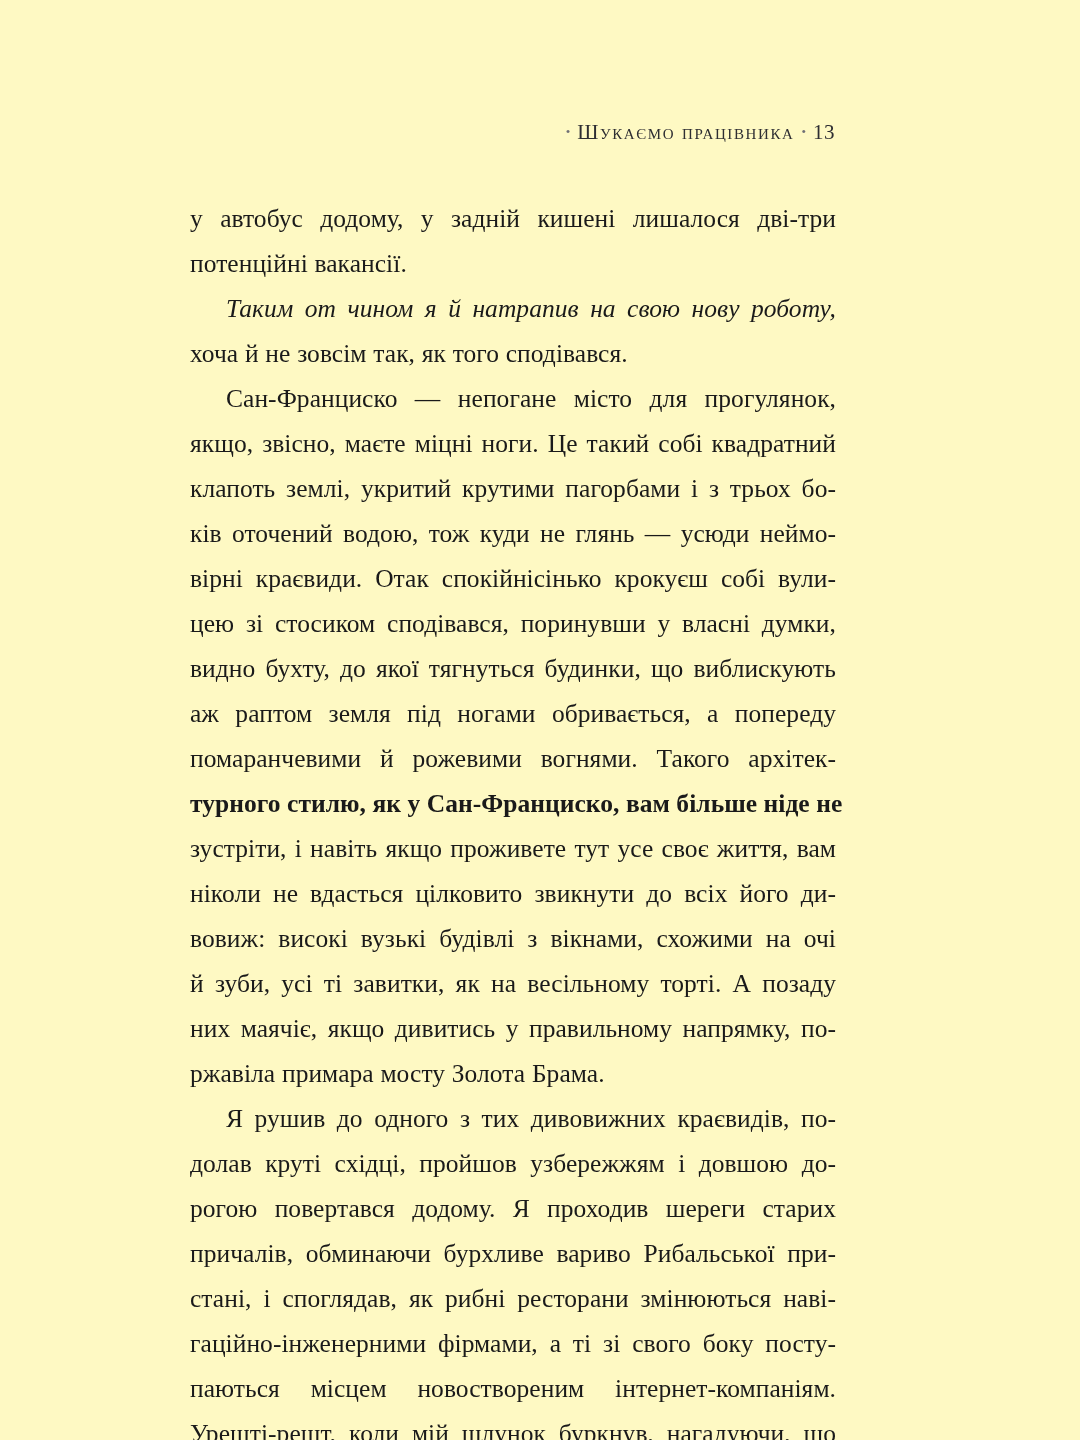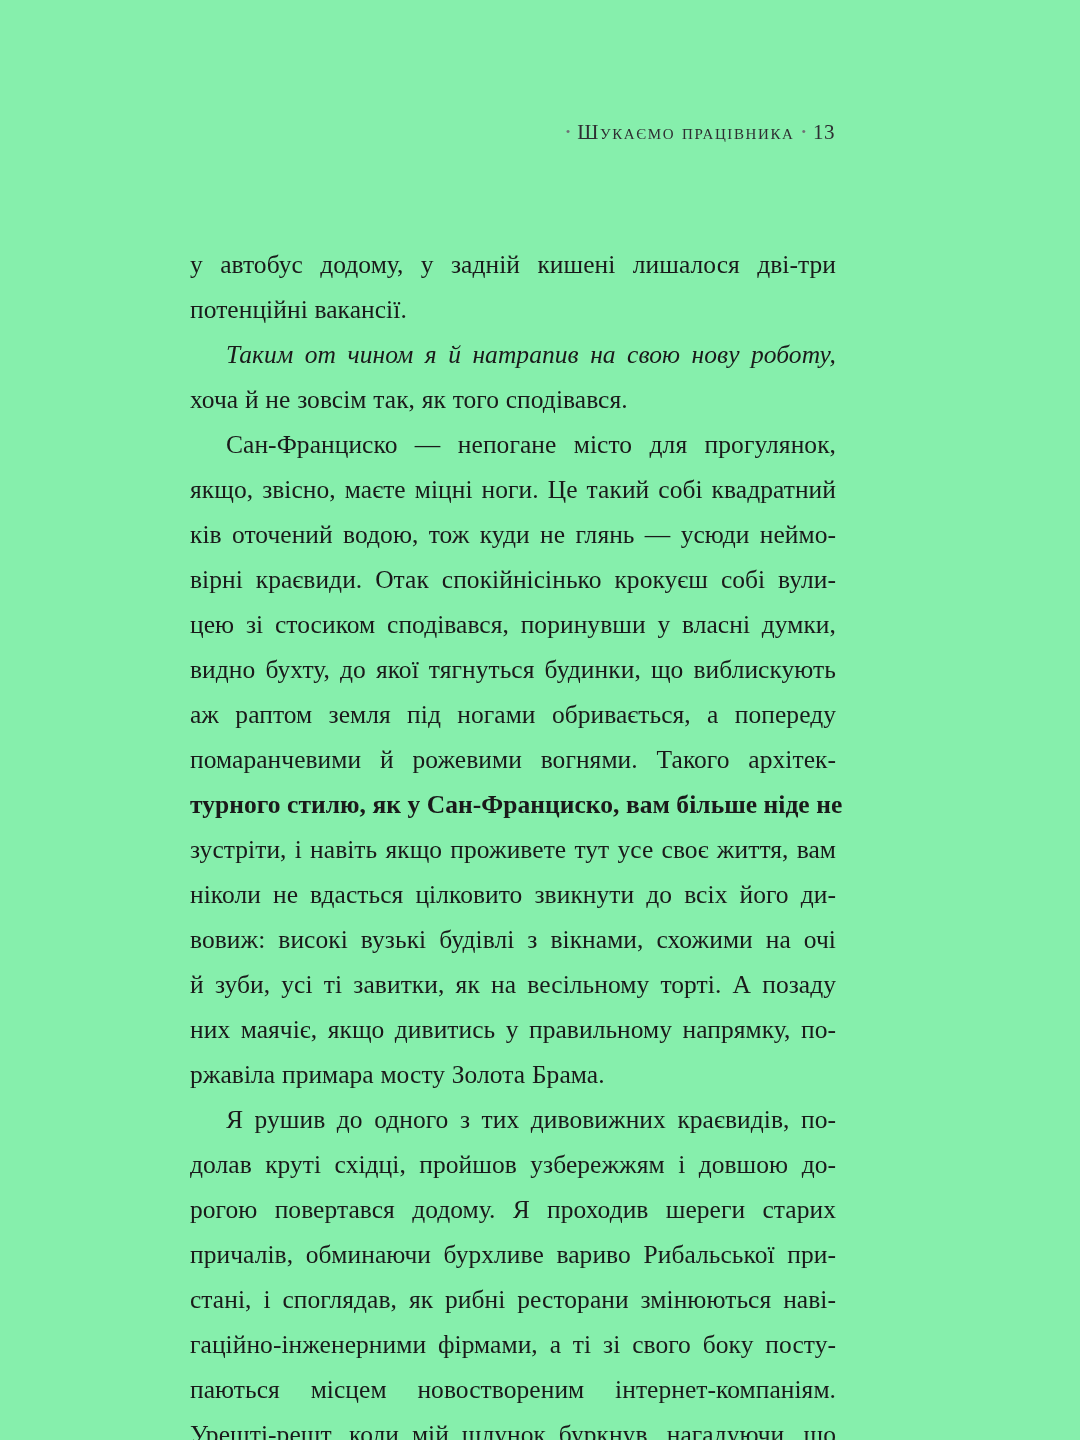--- a/index.html
+++ b/index.html
@@ -13,21 +13,21 @@
     position: relative;
     overflow: hidden;
     font-family: "Liberation Serif", "DejaVu Serif", serif;
     color: #1a1a1a;
     -webkit-font-smoothing: antialiased;
   }
 
   .page {
     position: absolute;
     inset: 0;
-    background: #86efac;
+    background: #fef9c3;
   }
 
   
   .running-header {
     position: absolute;
     top: 119px;
     left: 190px;
     width: 645px;
     text-align: right;
     font-size: 20px;
@@ -85,33 +85,34 @@
 <body>
 
 <div class="page">
 
   <div class="running-header">
     <span class="rh-bullet">•</span><span class="rh-title">Шукаємо працівника</span><span class="rh-bullet">•</span><span class="rh-folio">13</span>
   </div>
 
   <div class="textblock">
 
-    <p class="para" style="text-indent: 0px; margin-top: 46px;">
+    <p class="para" style="text-indent: 0px;">
       <span class="ln" style="text-align: justify; text-align-last: justify; white-space: nowrap; overflow: visible; word-spacing: 0px;">у автобус додому, у задній кишені лишалося дві-три</span>
       <span class="ln" style="text-align: left; text-align-last: left; white-space: nowrap; overflow: visible;">потенційні вакансії.</span>
     </p>
 
     <p class="para indent" style="text-indent: 0px;">
       <span class="ln" style="text-align: justify; text-align-last: justify; white-space: nowrap; overflow: visible; text-indent: 36px; word-spacing: 0px; font-style: italic;">Таким от чином я й натрапив на свою нову роботу,</span>
       <span class="ln" style="text-align: left; text-align-last: left; white-space: nowrap; overflow: visible;">хоча й не зовсім так, як того сподівався.</span>
     </p>
 
     <p class="para indent" style="text-indent: 0px;">
       <span class="ln" style="text-align: justify; text-align-last: justify; white-space: nowrap; overflow: visible; text-indent: 36px; word-spacing: 0px;">Сан-Франциско — непогане місто для прогулянок,</span>
       <span class="ln" style="text-align: justify; text-align-last: justify; white-space: nowrap; overflow: visible; word-spacing: 0px;">якщо, звісно, маєте міцні ноги. Це такий собі квадратний</span>
+      <span class="ln" style="text-align: justify; text-align-last: justify; white-space: nowrap; overflow: visible; word-spacing: 0px;">клапоть землі, укритий крутими пагорбами і з трьох бо-</span>
       <span class="ln" style="text-align: justify; text-align-last: justify; white-space: nowrap; overflow: visible; word-spacing: 0px;">ків оточений водою, тож куди не глянь — усюди неймо-</span>
       <span class="ln" style="text-align: justify; text-align-last: justify; white-space: nowrap; overflow: visible; word-spacing: 0px;">вірні краєвиди. Отак спокійнісінько крокуєш собі вули-</span>
       <span class="ln" style="text-align: justify; text-align-last: justify; white-space: nowrap; overflow: visible; word-spacing: 0px;">цею зі стосиком сподівався, поринувши у власні думки,</span>
       <span class="ln" style="text-align: justify; text-align-last: justify; white-space: nowrap; overflow: visible; word-spacing: 0px;">видно бухту, до якої тягнуться будинки, що виблискують</span>
       <span class="ln" style="text-align: justify; text-align-last: justify; white-space: nowrap; overflow: visible; word-spacing: 0px;">аж раптом земля під ногами обривається, а попереду</span>
       <span class="ln" style="text-align: justify; text-align-last: justify; white-space: nowrap; overflow: visible; word-spacing: 0px;">помаранчевими й рожевими вогнями. Такого архітек-</span>
       <span class="ln" style="text-align: justify; text-align-last: justify; white-space: nowrap; overflow: visible; word-spacing: 0px; font-weight: bold;">турного стилю, як у Сан-Франциско, вам більше ніде не</span>
       <span class="ln" style="text-align: justify; text-align-last: justify; white-space: nowrap; overflow: visible; word-spacing: 0px;">зустріти, і навіть якщо проживете тут усе своє життя, вам</span>
       <span class="ln" style="text-align: justify; text-align-last: justify; white-space: nowrap; overflow: visible; word-spacing: 0px;">ніколи не вдасться цілковито звикнути до всіх його ди-</span>
       <span class="ln" style="text-align: justify; text-align-last: justify; white-space: nowrap; overflow: visible; word-spacing: 0px;">вовиж: високі вузькі будівлі з вікнами, схожими на очі</span>

